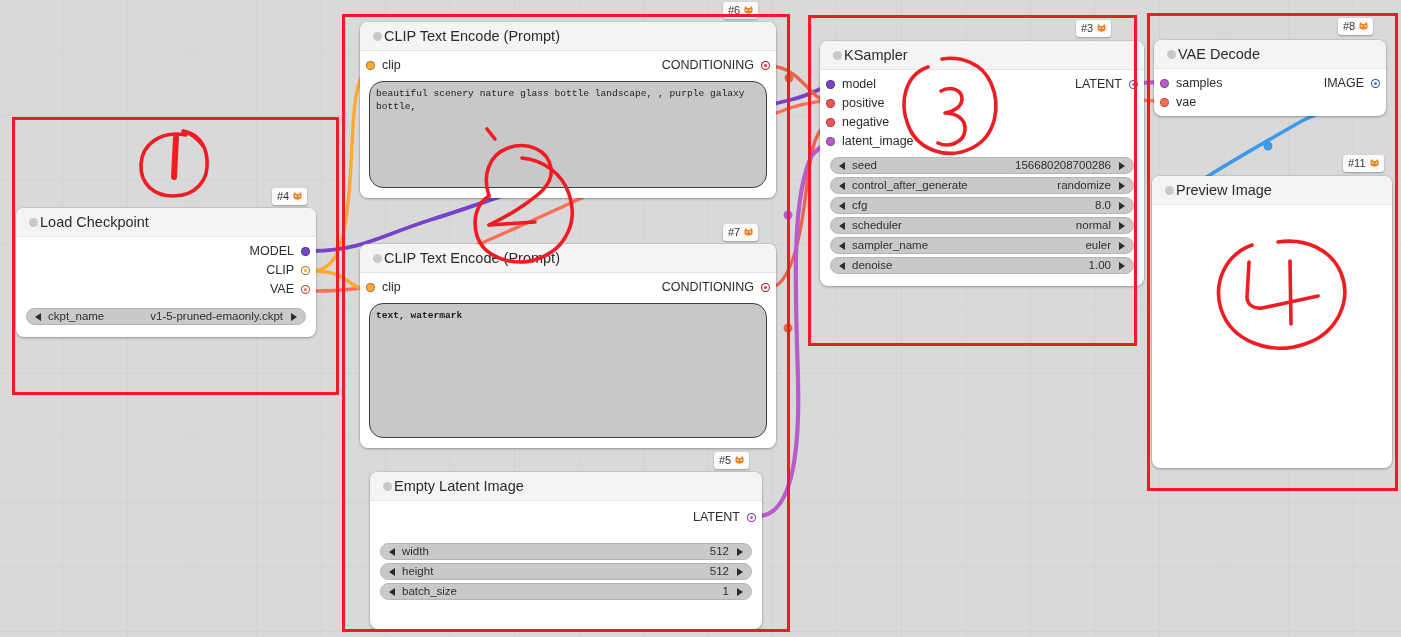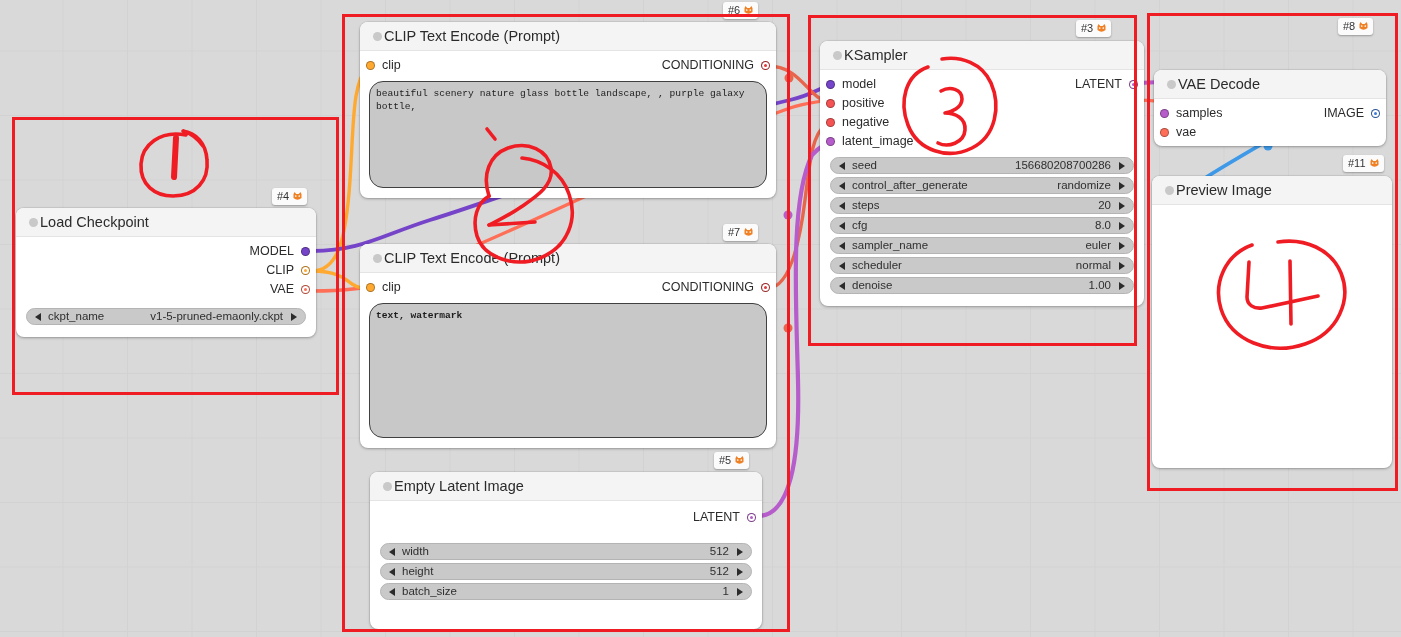--- a/index.html
+++ b/index.html
@@ -356,61 +356,55 @@
         <span class="arrow-r"></span>
       </div>
       <div class="widget">
         <span class="arrow-l"></span>
         <span class="wname">control_after_generate</span>
         <span class="wval">randomize</span>
         <span class="arrow-r"></span>
       </div>
       <div class="widget">
         <span class="arrow-l"></span>
-        <span class="wname">steps</span>
-        <span class="wval">20</span>
-        <span class="arrow-r"></span>
-      </div>
-      <div class="widget">
-        <span class="arrow-l"></span>
         <span class="wname">cfg</span>
         <span class="wval">8.0</span>
         <span class="arrow-r"></span>
       </div>
       <div class="widget">
         <span class="arrow-l"></span>
+        <span class="wname">scheduler</span>
+        <span class="wval">normal</span>
+        <span class="arrow-r"></span>
+      </div>
+      <div class="widget">
+        <span class="arrow-l"></span>
         <span class="wname">sampler_name</span>
         <span class="wval">euler</span>
         <span class="arrow-r"></span>
       </div>
       <div class="widget">
         <span class="arrow-l"></span>
-        <span class="wname">scheduler</span>
-        <span class="wval">normal</span>
-        <span class="arrow-r"></span>
-      </div>
-      <div class="widget">
-        <span class="arrow-l"></span>
         <span class="wname">denoise</span>
         <span class="wval">1.00</span>
         <span class="arrow-r"></span>
       </div>
     </div>
   </div>
 
   <div class="badge" style="left:1338px; top:18px;">
     <span>#8</span><span class="bi">
       <svg width="11" height="11" viewBox="0 0 11 11">
           <path d="M1.5 3 L2.6 1 L4.2 3 L6.8 3 L8.4 1 L9.5 3 L9.5 7 Q5.5 10.6 1.5 7 Z" fill="#f08024"></path>
           <circle cx="3.7" cy="5" r="0.85" fill="#fff"></circle>
           <circle cx="7.3" cy="5" r="0.85" fill="#fff"></circle>
         </svg>
     </span>
   </div>
-  <div class="node" style="left:1154px; top:40px; width:232px;margin-top:30px;">
+  <div class="node" style="left:1154px; top:40px; width:232px;">
     <div class="node-title">
       <span class="title-dot"></span>
       <span>VAE Decode</span>
     </div>
     <div class="node-body" style="padding-bottom:4px;">
       <div style="position:relative; height:19px;">
         <div class="slot-row slot-in" style="position:absolute; left:0; top:0;">
           <span class="dot left" style="background:#b65ccb"></span>
           <span>samples</span>
         </div>

